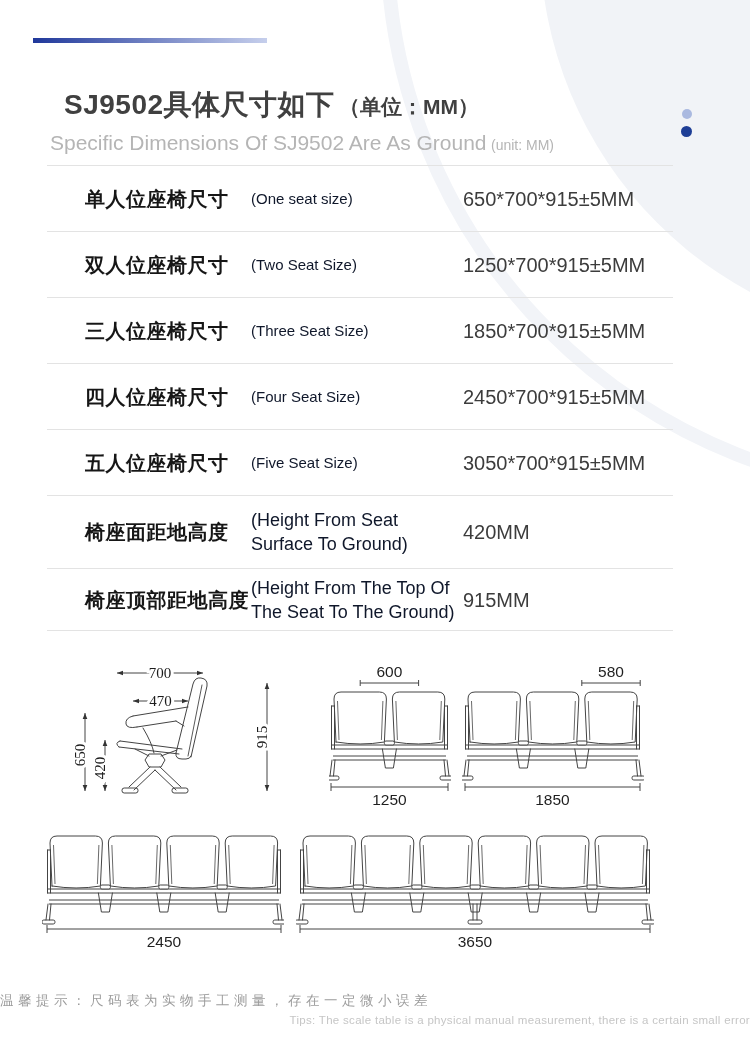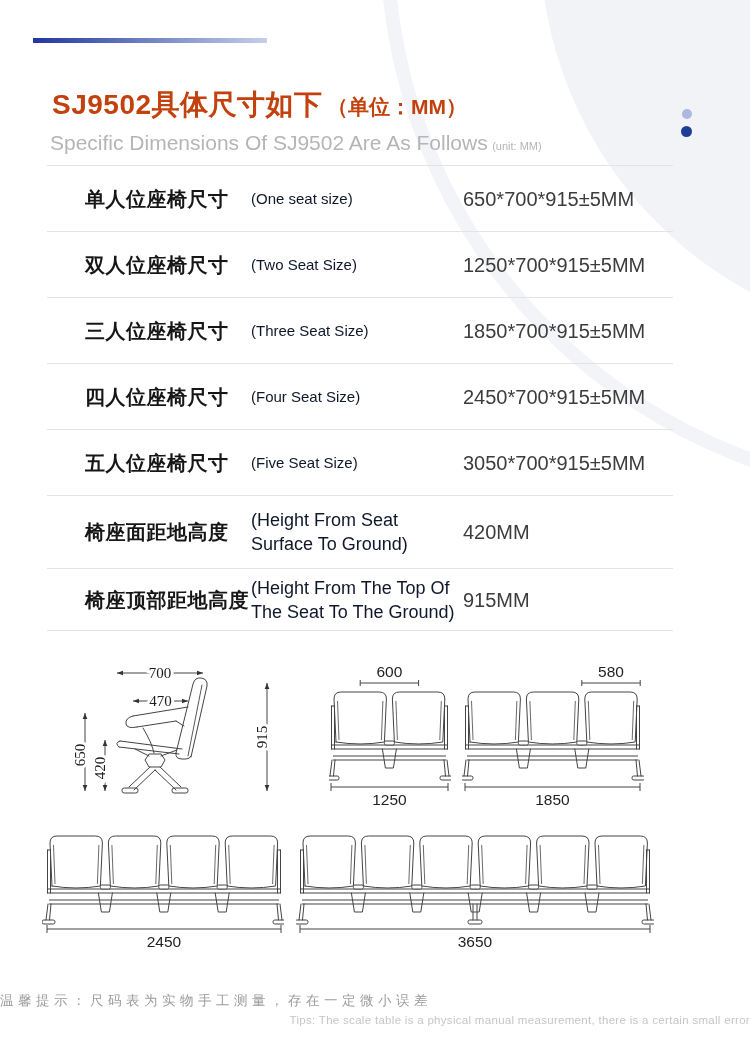--- a/index.html
+++ b/index.html
@@ -4,26 +4,26 @@
 <style>
   html,body{margin:0;padding:0;}
   body{font-family:"Liberation Sans","DejaVu Sans",sans-serif;background:#fff;}
   .page{position:relative;width:750px;height:1053px;background:#ffffff;overflow:hidden;}
   
   .bg-circle-fill{position:absolute;left:540px;top:-460px;width:800px;height:800px;border-radius:50%;background:#f1f3f7;z-index:0;}
   .bg-circle-ring{position:absolute;left:380px;top:-620px;width:1120px;height:1120px;border-radius:50%;border:14px solid #f2f4f8;box-sizing:border-box;z-index:0;}
   .z{position:absolute;z-index:2;}
   
   .accent-bar{left:33px;top:38px;width:234px;height:5px;background:linear-gradient(to right,#20389b,#c6cfec);}
-  .title{left:52px;top:86px;white-space:nowrap;color:#c2410c;font-weight:700;}
+  .title{left:64px;top:86px;white-space:nowrap;color:#404040;font-weight:700;}
   .title .main{font-size:28px;letter-spacing:.5px;}
   .title .unit{font-size:21px;}
   .subtitle{left:50px;top:131px;white-space:nowrap;color:#b5b5b5;}
   .subtitle .main{font-size:21px;}
-  .subtitle .unit{font-size:11px;}
+  .subtitle .unit{font-size:14px;}
   .dot{border-radius:50%;}
   .dot-light{left:682px;top:109px;width:10px;height:10px;background:#aab9e0;}
   .dot-dark{left:681px;top:126px;width:11px;height:11px;background:#1e3e96;}
   
   .spec-table{left:47px;top:165px;width:626px;border-top:1px solid #e3e3e3;}
   .row{position:relative;border-bottom:1px solid #e3e3e3;height:65px;}
   .row.tall{height:72px;}
   .row.last{height:61px;}
   .cn{position:absolute;left:2px;top:50%;transform:translateY(-50%);font-size:20px;font-weight:700;color:#161616;white-space:nowrap;letter-spacing:.5px;margin-left:36px;}
   .en{position:absolute;left:204px;top:50%;transform:translateY(-50%);font-size:15px;color:#0f172a;white-space:pre-line;line-height:1.35;}
@@ -48,21 +48,21 @@
   <div class="bg-circle-ring"></div>
   <div class="bg-circle-fill"></div>
 
   <div class="z accent-bar"></div>
 
   <div class="z title">
     <span class="main">SJ9502具体尺寸如下</span>
     <span class="unit">（单位：MM）</span>
   </div>
   <div class="z subtitle">
-    <span class="main">Specific Dimensions Of SJ9502 Are As Follows</span>
+    <span class="main">Specific Dimensions Of SJ9502 Are As Ground</span>
     <span class="unit">(unit: MM)</span>
   </div>
 
   <div class="z dot dot-light"></div>
   <div class="z dot dot-dark"></div>
 
   <div class="z spec-table">
     <div class="row">
       <span class="cn">单人位座椅尺寸</span>
       <span class="en">(One seat size)</span>

